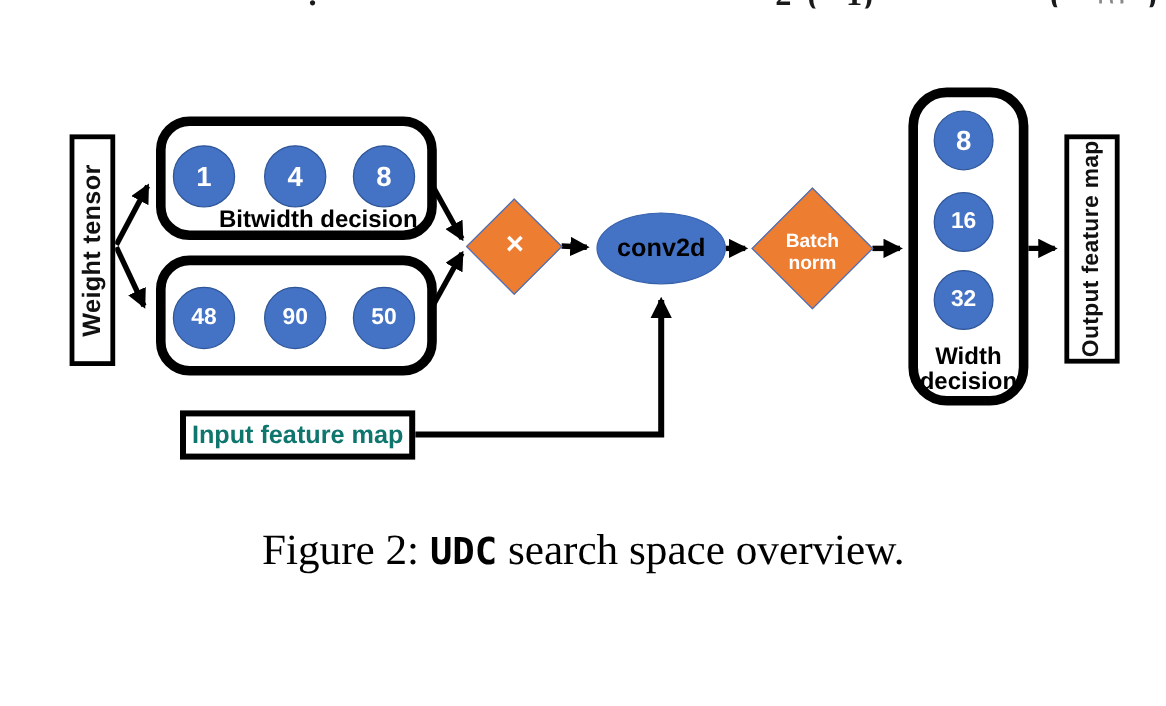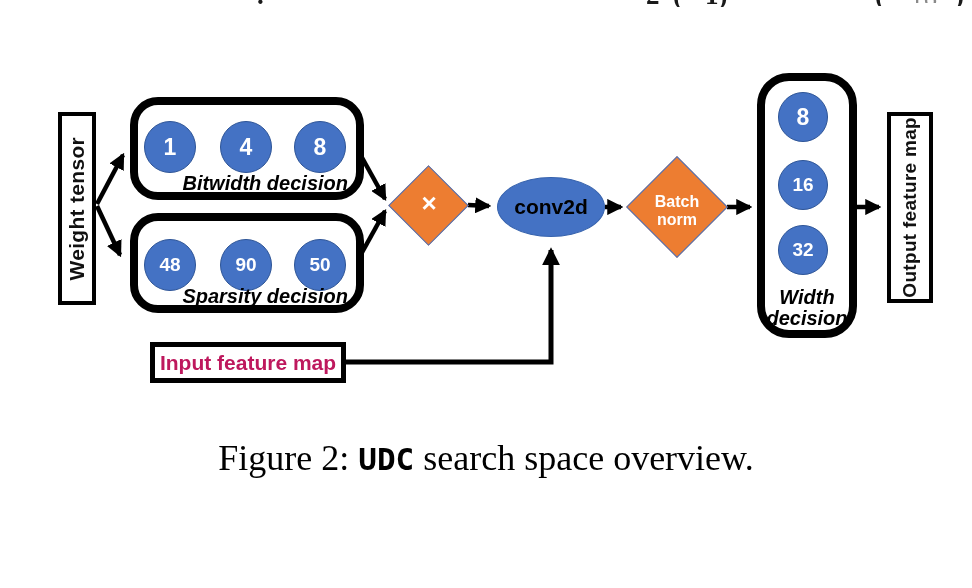--- a/index.html
+++ b/index.html
@@ -71,21 +71,20 @@
   }
   .circle.one-digit { font-size: 23px; }
   .circle.two-digit { font-size: 19px; }
   .circle.small { width: 50px; height: 50px; }
   .box-label {
     position: absolute;
     font-size: 20px;
     font-weight: 700;
     color: #000;
     line-height: 21px;
-    font-style: italic;
   }
   .diamond {
     position: absolute;
     background: #ED7D31;
     border: 1.5px solid #4472C4;
     transform: rotate(45deg);
   }
   .diamond-label {
     position: absolute;
     color: #fff;
@@ -107,21 +106,21 @@
   }
   .hbox {
     position: absolute;
     background: #fff;
     border: 5px solid #000;
     display: flex;
     align-items: center;
     justify-content: center;
     font-size: 21px;
     font-weight: 600;
-    color: #be185d;
+    color: #0f766e;
   }
   .caption {
     position: absolute;
     top: 414px;
     left: 0;
     width: 972px;
     text-align: center;
     font-family: "Liberation Serif", serif;
     font-size: 36px;
     color: #000;
@@ -199,21 +198,20 @@
   <div class="bigbox" style="left:130px; top:213px; width:234px; height:100px;"></div>
   <div class="circle two-digit" style="left:144px; top:239px;">
       <span>48</span>
     </div>
   <div class="circle two-digit" style="left:220px; top:239px;">
       <span>90</span>
     </div>
   <div class="circle two-digit" style="left:294px; top:239px;">
       <span>50</span>
     </div>
-  <div class="box-label" style="left:150px; top:286px; width:198px; text-align:right;">Sparsity decision</div>
 
   <div class="diamond" style="left:400px; top:177px; width:57px; height:57px;"></div>
   <div class="diamond-label" style="left:404px; top:189px; width:50px; font-size:26px;">×</div>
 
   <div class="ellipse" style="left:497px; top:177px; width:108px; height:60px;">
     <span>conv2d</span>
   </div>
 
   <div class="diamond" style="left:641px; top:171px; width:72px; height:72px;"></div>
   <div class="diamond-label" style="left:645px; top:193px; width:64px; font-size:16px;">Batch norm</div>

